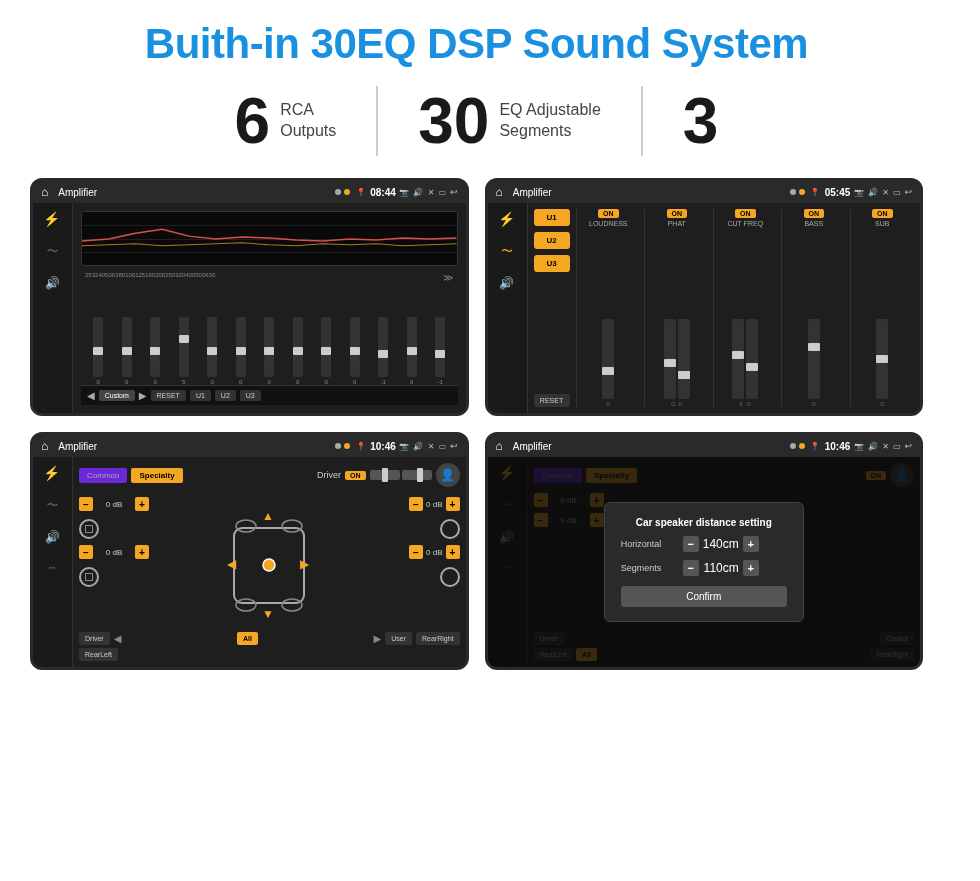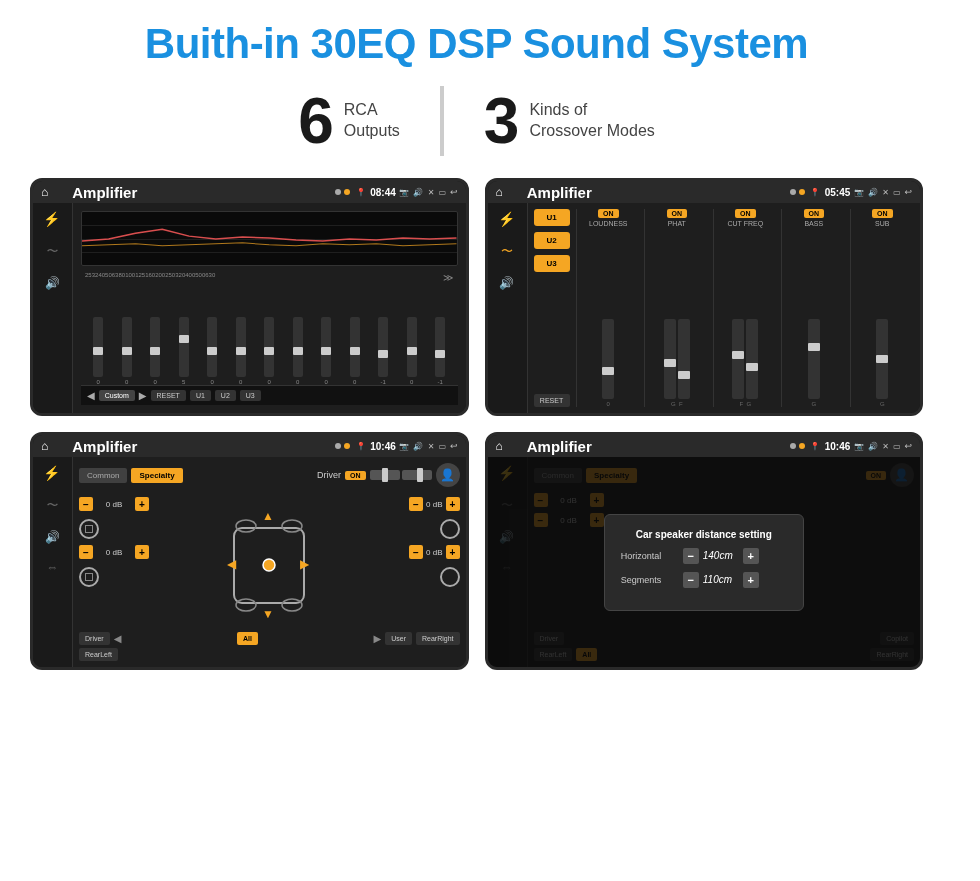--- a/index.html
+++ b/index.html
@@ -78,21 +78,21 @@
       display: flex;
       align-items: center;
       background: #2a2a2a;
       padding: 4px 8px;
       font-size: 9px;
       color: #ddd;
       gap: 6px;
       height: 22px;
     }
     .status-bar .home-icon { font-size: 12px; color: #fff; }
-    .status-bar .app-name { font-size: 15px; font-weight: bold; color: #fff; flex: 1; margin-left: 18px; }
+    .status-bar .app-name { font-size: 10px; font-weight: normal; color: #fff; flex: 1; margin-left: 4px; }
     .status-bar .status-icons { display: flex; align-items: center; gap: 4px; font-size: 9px; color: #bbb; }
     .status-bar .time { font-size: 10px; font-weight: bold; color: #fff; }
     .status-indicator { width: 6px; height: 6px; background: #aaa; border-radius: 50%; }
     .status-indicator.orange { background: #f5a623; }
 
     
     .screen-content {
       display: flex;
       background: #1e1e1e;
       height: 210px;
@@ -270,21 +270,21 @@
     }
 
     
     .fader-area {
       flex: 1;
       padding: 6px;
       display: flex;
       flex-direction: column;
     }
     .fader-tab {
-      background: #404040;
+      background: #6d28d9;
       color: #aaa;
       font-size: 8px;
       padding: 3px 8px;
       border-radius: 2px;
       cursor: pointer;
     }
     .fader-tab.active { background: #f5a623; color: #000; font-weight: bold; }
     .fader-label { font-size: 9px; color: #ccc; }
     .fader-toggle { background: #f5a623; color: #000; font-size: 7px; font-weight: bold; padding: 1px 5px; border-radius: 2px; }
 
@@ -402,21 +402,21 @@
       background: #555;
       border-radius: 2px;
       display: flex;
       align-items: center;
       justify-content: center;
       font-size: 11px;
       color: #fff;
       cursor: pointer;
       font-weight: bold;
     }
-    .dialog-value { font-size: 10px; color: #fff; min-width: 36px; text-align: left; font-style: italic; }
+    .dialog-value { font-size: 12px; color: #fff; min-width: 36px; text-align: right; }
     .dialog-confirm-btn {
       display: block;
       width: 100%;
       background: #555;
       color: #fff;
       font-size: 10px;
       padding: 5px;
       border-radius: 3px;
       text-align: center;
       cursor: pointer;
@@ -457,24 +457,27 @@
 <div class="page-wrapper">
 
   <h1 class="main-title">Buith-in 30EQ DSP Sound System</h1>
 
   <div class="stats-row">
     <div class="stat-item">
       <span class="stat-number">6</span>
       <span class="stat-label">RCA<br>Outputs</span>
     </div>
     <div class="stat-divider"></div>
+    <div class="stat-item">
+      <span class="stat-number">30</span>
+      <span class="stat-label">EQ Adjustable<br>Segments</span>
+    </div>
     <div class="stat-divider"></div>
     <div class="stat-item">
       <span class="stat-number">3</span>
-      <span class="stat-label">Kinds of<br>Crossover Modes</span>
     </div>
   </div>
 
   <div class="screenshots-grid">
 
     <div class="screen-card">
       <div class="status-bar">
         <span class="home-icon">⌂</span>
         <span class="app-name">Amplifier</span>
         <div style="display:flex;align-items:center;gap:3px;">
@@ -921,18 +924,19 @@
             </div>
           </div>
           <div class="dialog-row">
             <span class="dialog-row-label">Segments</span>
             <div class="dialog-stepper">
               <div class="dialog-minus">−</div>
               <span class="dialog-value">110cm</span>
               <div class="dialog-plus">+</div>
             </div>
           </div>
+          <button class="dialog-confirm-btn">Confirm</button>
         </div>
       </div>
     </div>
 
   </div>
 </div>
 
 </body></html>

